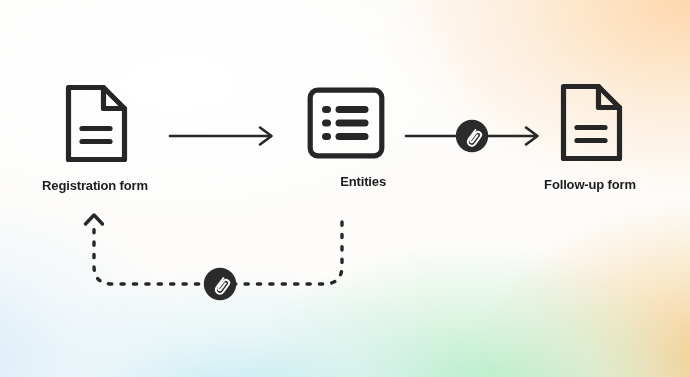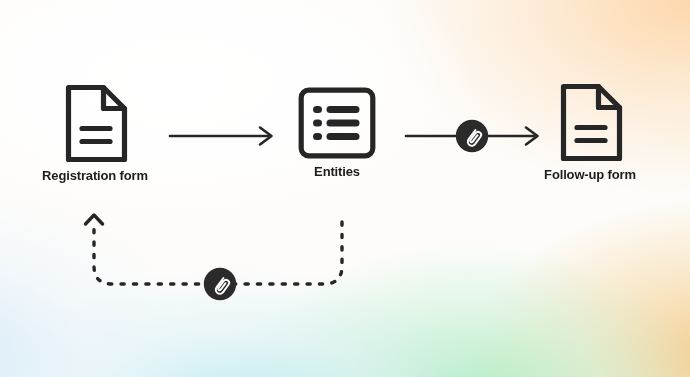--- a/index.html
+++ b/index.html
@@ -72,21 +72,21 @@
     position: absolute;
     display: flex;
     flex-direction: column;
     align-items: center;
   }
   .node .glyph {
     display: block;
     line-height: 0;
   }
   .node .caption {
-    margin-top: 4px;
+    margin-top: 14px;
     font-family: "Liberation Sans", sans-serif;
     font-size: 13px;
     font-weight: 700;
     color: #1d1d1d;
     letter-spacing: -0.15px;
     white-space: nowrap;
   }
 
   .edge {
     position: absolute;
@@ -125,21 +125,21 @@
       <span class="caption">Registration form</span>
     </div>
 
     <div class="edge" style="left:168px; top:122px;">
       <svg width="110" height="28" viewBox="0 0 110 28" fill="none" xmlns="http://www.w3.org/2000/svg">
         <path d="M2 14 H100" stroke="#262626" stroke-width="2.6" stroke-linecap="round"></path>
         <path d="M92 5.5 L103.5 14 L92 22.5" stroke="#262626" stroke-width="2.6" stroke-linecap="round" stroke-linejoin="round" fill="none"></path>
       </svg>
     </div>
 
-    <div class="node" style="left:288px; top:86px; width:98px;">
+    <div class="node" style="left:288px; top:86px; width:98px;align-items:flex-end;">
       <span class="glyph">
         <svg width="80" height="74" viewBox="0 0 80 74" fill="none" xmlns="http://www.w3.org/2000/svg">
           <rect x="4.2" y="4.2" width="71.6" height="65.6" rx="7.5" stroke="#262626" stroke-width="5.2" fill="none"></rect>
           <path d="M19.5 23.5 H21.5" stroke="#262626" stroke-width="7" stroke-linecap="round"></path>
           <path d="M33 23.5 H59" stroke="#262626" stroke-width="7" stroke-linecap="round"></path>
           <path d="M19.5 37 H21.5" stroke="#262626" stroke-width="7" stroke-linecap="round"></path>
           <path d="M33 37 H59" stroke="#262626" stroke-width="7" stroke-linecap="round"></path>
           <path d="M19.5 50.5 H21.5" stroke="#262626" stroke-width="7" stroke-linecap="round"></path>
           <path d="M33 50.5 H59" stroke="#262626" stroke-width="7" stroke-linecap="round"></path>
         </svg>

